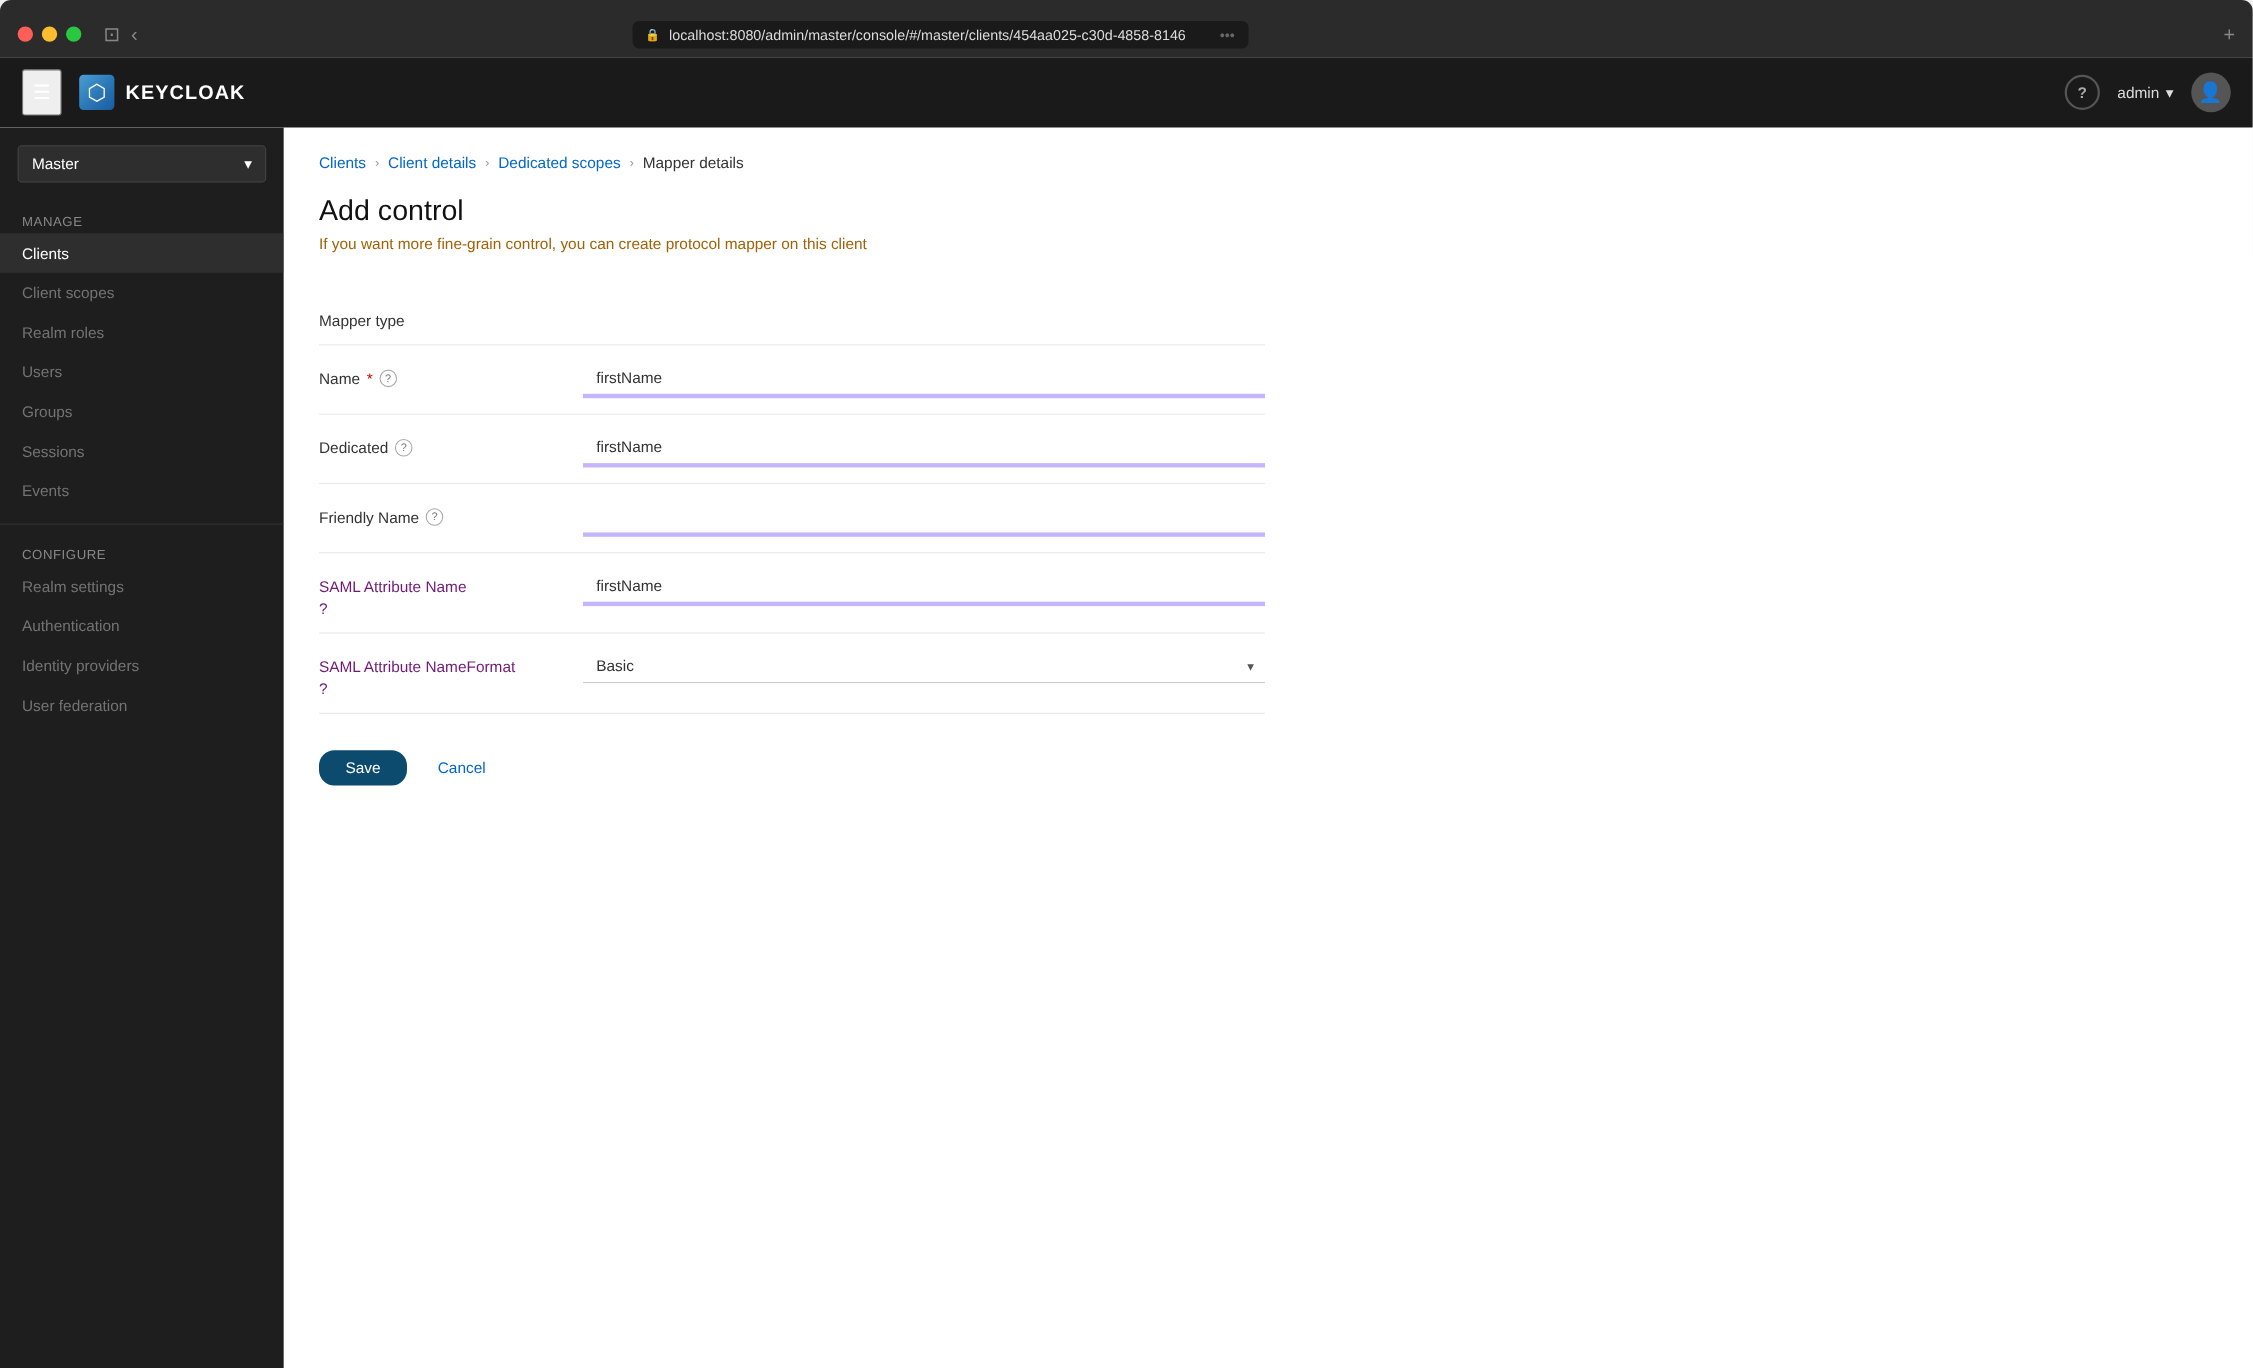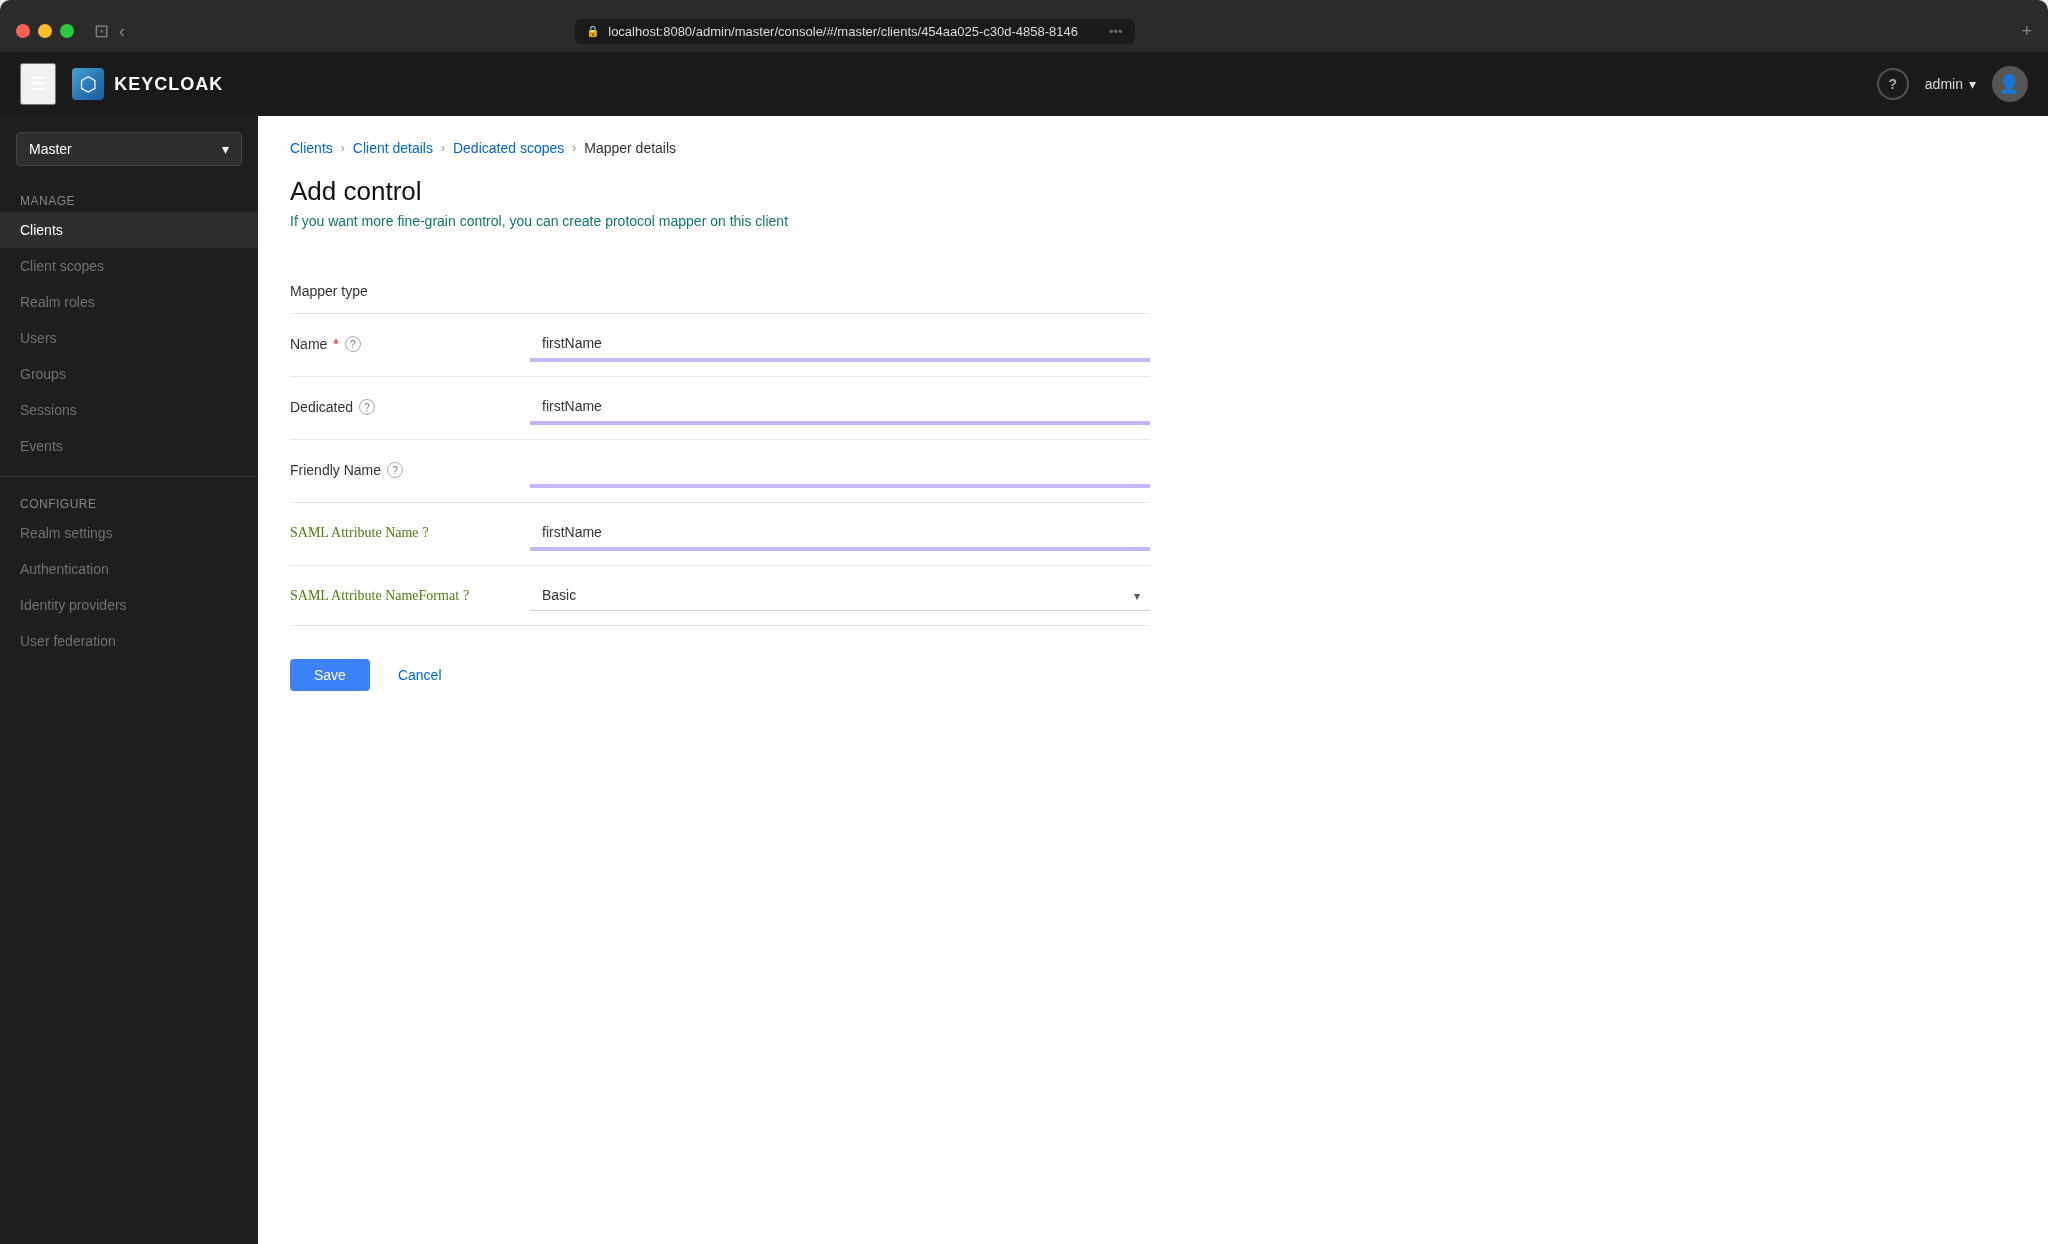--- a/index.html
+++ b/index.html
@@ -155,21 +155,21 @@
       font-size: 14px;
       margin-bottom: 20px;
       color: #555;
     }
     .breadcrumb-link { color: #0066cc; text-decoration: none; cursor: pointer; }
     .breadcrumb-sep { color: #999; font-size: 12px; }
     .breadcrumb-current { color: #333; }
 
     
     .page-title { font-size: 26px; font-weight: 400; color: #111; margin-bottom: 6px; }
-    .page-subtitle { font-size: 14px; color: #0f766e; margin-bottom: 32px; }
+    .page-subtitle { font-size: 14px; color: #a16207; margin-bottom: 32px; }
 
     
     .form-container { max-width: 860px; }
     .form-row {
       display: flex;
       align-items: flex-start;
       padding: 14px 0;
       border-bottom: 1px solid #e8e8e8;
       gap: 20px;
     }
@@ -239,43 +239,42 @@
       pointer-events: none;
       color: #555;
       font-size: 12px;
     }
 
     
     .form-label-wrap {
       width: 220px;
       flex-shrink: 0;
       font-size: 14px;
-      color: #4d7c0f;
-      display: flex;
-      flex-direction: row;
+      color: #701a75;
+      display: flex;
+      flex-direction: column;
       gap: 4px;
       padding-top: 8px;
-      font-family: Liberation Serif, serif;
     }
     .form-label-wrap .label-line { display: flex; align-items: center; gap: 6px; }
 
     
     .form-actions {
       display: flex;
       gap: 16px;
       padding: 32px 0 0;
       align-items: center;
     }
     .btn-save {
-      background: #3b82f6;
+      background: #0c4a6e;
       color: #fff;
       border: none;
       padding: 8px 24px;
       font-size: 14px;
-      border-radius: 4px;
+      border-radius: 14px;
       cursor: pointer;
       font-weight: 500;
     }
     .btn-cancel {
       background: none;
       border: none;
       color: #0066cc;
       font-size: 14px;
       cursor: pointer;
       padding: 9px 12px;

